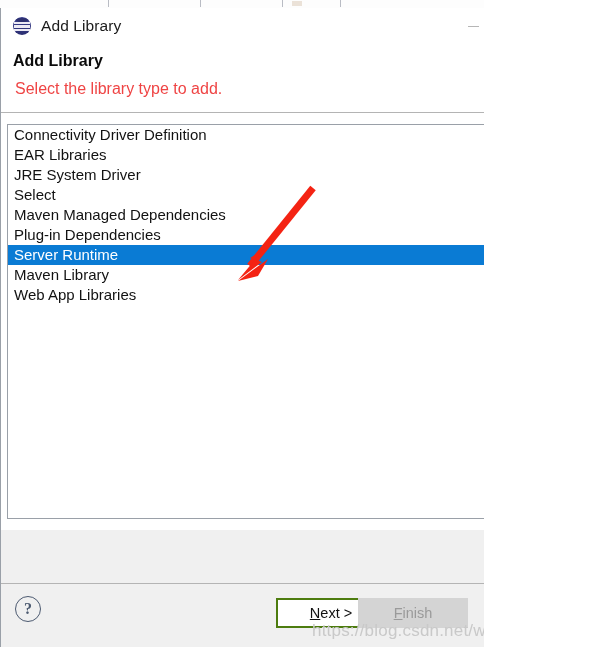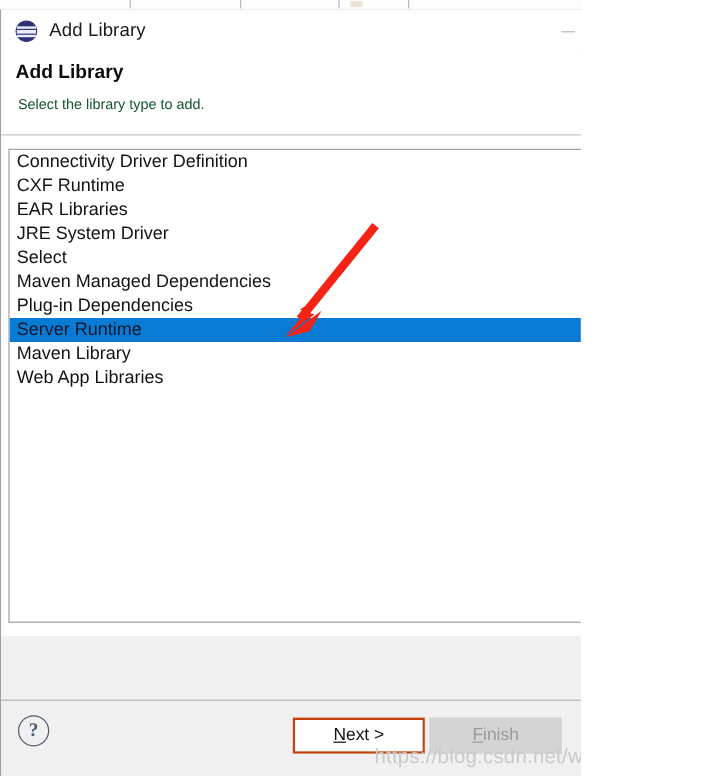--- a/index.html
+++ b/index.html
@@ -146,22 +146,22 @@
   .header-title {
     position: absolute;
     left: 12px; top: 8px;
     font-size: 16px;
     font-weight: bold;
     color: #0b0b0b;
   }
   .header-sub {
     position: absolute;
     left: 14px; top: 36px;
-    font-size: 12px;
-    color: #14532d;
+    font-size: 16px;
+    color: #ef4444;
   }
   .header-art {
     position: absolute;
     right: 0; top: 0;
     width: 88px; height: 68px;
     background: linear-gradient(150deg,#ffffff 0%,#ffffff 38%,#dfe7f2 58%,#ffffff 100%);
   }
   
   .jar {
     position: absolute;
@@ -226,21 +226,21 @@
   .list-item {
     height: 20px;
     line-height: 20px;
     padding-left: 6px;
     font-size: 15px;
     color: #121212;
     white-space: nowrap;
   }
   .list-item.selected {
     background: #0a7bd4;
-    color: #0f172a;
+    color: #ffffff;
   }
   .below-list {
     position: absolute;
     left: 0; top: 417px;
     width: 592px;
     height: 53px;
     background: #f0f0f0;
   }
 
   
@@ -279,24 +279,25 @@
     border: 1px solid #d4d4d4;
     color: #9a9a9a;
   }
   .btn.enabled {
     background: #e1e1e1;
     border: 1px solid #c8c8c8;
     color: #111111;
   }
   .btn.default {
     background: #ffffff;
-    border: 2px solid #c2410c;
+    border: 2px solid #4d7c0f;
     color: #111111;
     outline: 1px solid #ffffff;
     outline-offset: -3px;
+    margin-left: 32px;
   }
   .btn-back   { left: 143px; }
   .btn-next   { left: 243px; }
   .btn-finish { left: 357px; text-align: center; }
   .btn-cancel { left: 471px; margin-left: 24px; }
   .mn { text-decoration: underline; }
 
   
   .arrow-svg {
     position: absolute;
@@ -375,21 +376,20 @@
           <div class="book b-blue"></div>
           <div class="book b-green"></div>
           <div class="book b-brown"></div>
         </div>
       </div>
     </div>
 
     <div class="body-area">
       <div class="listbox" id="listbox">
           <div class="list-item">Connectivity Driver Definition</div>
-          <div class="list-item">CXF Runtime</div>
           <div class="list-item">EAR Libraries</div>
           <div class="list-item">JRE System Driver</div>
           <div class="list-item">Select</div>
           <div class="list-item">Maven Managed Dependencies</div>
           <div class="list-item">Plug-in Dependencies</div>
           <div class="list-item selected">Server Runtime</div>
           <div class="list-item">Maven Library</div>
           <div class="list-item">Web App Libraries</div>
         </div>
       <div class="below-list"></div>

